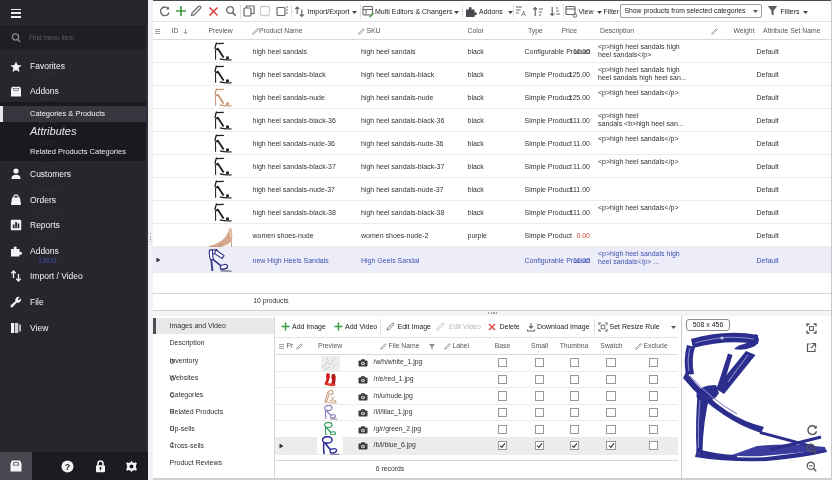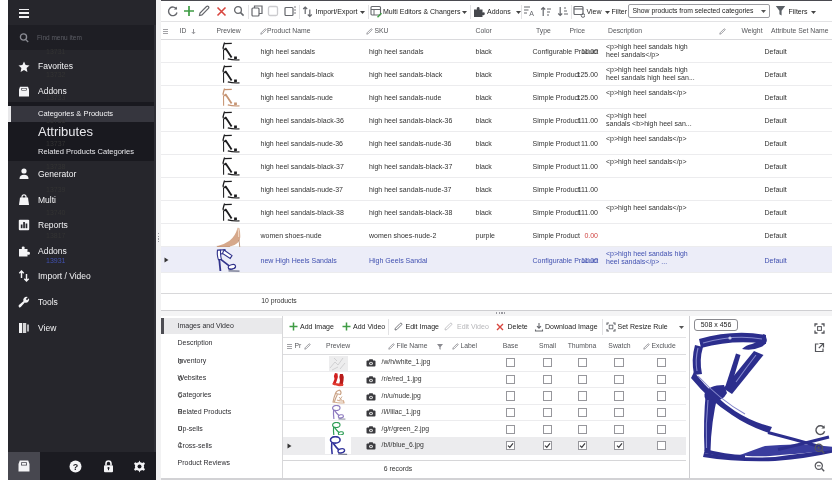--- a/index.html
+++ b/index.html
@@ -1,16 +1,16 @@
 <!DOCTYPE html>
 <html><head><meta charset="utf-8"><style>
 *{margin:0;padding:0;box-sizing:border-box;}
 html,body{width:832px;height:480px;overflow:hidden;background:#fff;font-family:"Liberation Sans",sans-serif;}
 </style></head><body>
-<div style="position:relative;width:700px;height:480px;margin-left:8px;">
+<div style="position:relative;width:700px;height:480px;">
 <div style="position:absolute;left:0;top:0;width:148px;height:480px;background:#26262c;"></div>
 <div style="position:absolute;left:0;top:25px;width:148px;height:25px;background:#1e1e24;"></div>
 <div style="position:absolute;left:0;top:102px;width:148px;height:59px;background:#19191f;"></div>
 <div style="position:absolute;left:0;top:105.5px;width:148px;height:16px;background:#36363e;"></div>
 <div style="position:absolute;left:0;top:105.5px;width:2.5px;height:16px;background:#e8e8ea;"></div>
 <div style="position:absolute;left:0;top:452px;width:148px;height:28px;background:#1b1b21;"></div>
 <div style="position:absolute;left:0;top:452px;width:31.5px;height:28px;background:#47474f;"></div>
 <div style="position:absolute;left:145.5px;top:25px;width:2.5px;height:427px;background:#2f2f36;"></div>
 <div style="position:absolute;left:11px;top:8.5px;width:10px;height:1.9px;background:#f0f0f2;"></div>
 <div style="position:absolute;left:11px;top:12.3px;width:10px;height:1.9px;background:#f0f0f2;"></div>
@@ -24,52 +24,52 @@
       <path d="M6 0.5 L7.6 4.1 L11.5 4.5 L8.6 7.1 L9.4 11 L6 9 L2.6 11 L3.4 7.1 L0.5 4.5 L4.4 4.1 Z" fill="#f4f4f6"></path>
     </svg>
 <div style="position:absolute;font-size:8.5px;color:#f4f4f6;white-space:nowrap;line-height:10.5px;left:30px;top:61.2px;">Favorites</div>
 <svg style="position:absolute;left:10px;top:85.5px" width="12" height="12" viewBox="0 0 12 12">
       <path d="M1 3.5 L2 0.8 L10 0.8 L11 3.5 L11 10.5 L1 10.5 Z M1 3.5 L11 3.5" fill="#f4f4f6"></path>
       <rect x="3.4" y="2" width="5.2" height="2.6" rx="0.4" fill="#26262c"></rect>
       <rect x="4" y="2.6" width="4" height="1.4" rx="0.3" fill="#f4f4f6"></rect>
     </svg>
 <div style="position:absolute;font-size:8.5px;color:#f4f4f6;white-space:nowrap;line-height:10.5px;left:30px;top:86.2px;">Addons</div>
 <div style="position:absolute;font-size:7.5px;color:#f4f4f6;white-space:nowrap;line-height:9.5px;left:30px;top:109.0px;">Categories &amp; Products</div>
-<div style="position:absolute;font-size:13px;color:#e8e8ec;white-space:nowrap;line-height:9.5px;left:30px;top:127.4px;">Attributes</div>
+<div style="position:absolute;font-size:11px;color:#e8e8ec;white-space:nowrap;line-height:9.5px;left:30px;top:127.4px;font-style:italic;">Attributes</div>
 <div style="position:absolute;font-size:7.5px;color:#e8e8ec;white-space:nowrap;line-height:9.5px;left:30px;top:146.6px;">Related Products Categories</div>
 <svg style="position:absolute;left:10px;top:168.4px" width="12" height="12" viewBox="0 0 12 12">
       <circle cx="6" cy="3" r="2.6" fill="#f4f4f6"></circle>
       <path d="M1.5 11 Q1.5 6.8 6 6.8 Q10.5 6.8 10.5 11 Z" fill="#f4f4f6"></path>
     </svg>
-<div style="position:absolute;font-size:8.5px;color:#f4f4f6;white-space:nowrap;line-height:10.5px;left:30px;top:169.2px;">Generator</div>
+<div style="position:absolute;font-size:8.5px;color:#f4f4f6;white-space:nowrap;line-height:10.5px;left:30px;top:169.2px;">Customers</div>
 <svg style="position:absolute;left:10px;top:193.9px" width="12" height="12" viewBox="0 0 12 12">
       <path d="M2 3.6 L10 3.6 L11 11 L1 11 Z" fill="#f4f4f6"></path>
       <path d="M4 5 L4 2.8 Q4 0.8 6 0.8 Q8 0.8 8 2.8 L8 5" fill="none" stroke="#f4f4f6" stroke-width="1.2"></path>
     </svg>
-<div style="position:absolute;font-size:8.5px;color:#f4f4f6;white-space:nowrap;line-height:10.5px;left:30px;top:194.7px;">Multi</div>
+<div style="position:absolute;font-size:8.5px;color:#f4f4f6;white-space:nowrap;line-height:10.5px;left:30px;top:194.7px;">Orders</div>
 <svg style="position:absolute;left:10px;top:219.4px" width="12" height="12" viewBox="0 0 12 12">
       <rect x="0.8" y="0.8" width="10.4" height="10.4" rx="1" fill="#f4f4f6"></rect>
       <rect x="2.8" y="5.5" width="1.7" height="3.7" fill="#26262c"></rect>
       <rect x="5.2" y="3" width="1.7" height="6.2" fill="#26262c"></rect>
       <rect x="7.6" y="4.5" width="1.7" height="4.7" fill="#26262c"></rect>
     </svg>
 <div style="position:absolute;font-size:8.5px;color:#f4f4f6;white-space:nowrap;line-height:10.5px;left:30px;top:220.2px;">Reports</div>
 <svg style="position:absolute;left:10px;top:244.9px" width="12" height="12" viewBox="0 0 12 12">
       <path d="M1 4 L4 4 Q3 1.5 5.2 1.5 Q7.4 1.5 6.4 4 L9.5 4 L9.5 7 Q12 6 12 8.2 Q12 10.4 9.5 9.4 L9.5 11.5 L1 11.5 Z" fill="#f4f4f6"></path>
     </svg>
 <div style="position:absolute;font-size:8.5px;color:#f4f4f6;white-space:nowrap;line-height:10.5px;left:30px;top:245.7px;">Addons</div>
 <svg style="position:absolute;left:10px;top:270.4px" width="12" height="12" viewBox="0 0 12 12">
       <path d="M3.5 1 L3.5 8 M1.3 3.2 L3.5 1 L5.7 3.2" fill="none" stroke="#f4f4f6" stroke-width="1.4"></path>
       <path d="M8.5 4 L8.5 11 M6.3 8.8 L8.5 11 L10.7 8.8" fill="none" stroke="#f4f4f6" stroke-width="1.4"></path>
     </svg>
 <div style="position:absolute;font-size:8.5px;color:#f4f4f6;white-space:nowrap;line-height:10.5px;left:30px;top:271.1px;">Import / Video</div>
 <svg style="position:absolute;left:10px;top:296.4px" width="12" height="12" viewBox="0 0 12 12">
       <path d="M11 2.2 Q11.8 4.4 10 6 Q8.6 7.2 6.8 6.6 L3 10.8 Q1.8 12 0.9 10.9 Q0 9.8 1.2 8.8 L5.4 5.2 Q4.8 3.4 6 2 Q7.6 0.2 9.8 1 L7.8 3 L9 4.2 Z" fill="#f4f4f6"></path>
     </svg>
-<div style="position:absolute;font-size:8.5px;color:#f4f4f6;white-space:nowrap;line-height:10.5px;left:30px;top:297.1px;">Tools</div>
+<div style="position:absolute;font-size:8.5px;color:#f4f4f6;white-space:nowrap;line-height:10.5px;left:30px;top:297.1px;">File</div>
 <svg style="position:absolute;left:10px;top:322.4px" width="12" height="12" viewBox="0 0 12 12">
       <rect x="1" y="1" width="3.2" height="10" fill="#f4f4f6"></rect>
       <rect x="5" y="1" width="3.2" height="10" fill="#f4f4f6" opacity="0.85"></rect>
       <rect x="9" y="2.5" width="2" height="7" fill="#f4f4f6" opacity="0.7"></rect>
     </svg>
 <div style="position:absolute;font-size:8.5px;color:#f4f4f6;white-space:nowrap;line-height:10.5px;left:30px;top:323.1px;">View</div>
 <svg style="position:absolute;left:9px;top:459px" width="14" height="14" viewBox="0 0 14 14">
       <path d="M1.5 5 L2.8 1.5 L11.2 1.5 L12.5 5 L12.5 12.5 L1.5 12.5 Z" fill="#f4f4f6"></path>
       <rect x="4" y="3.2" width="6" height="3.4" rx="0.5" fill="#47474f"></rect>
       <rect x="4.8" y="4" width="4.4" height="1.8" rx="0.4" fill="#f4f4f6"></rect>

